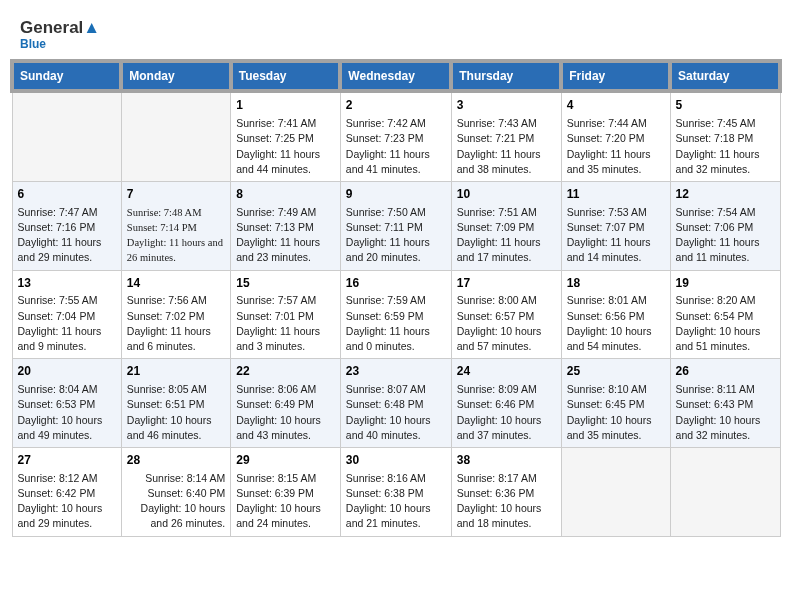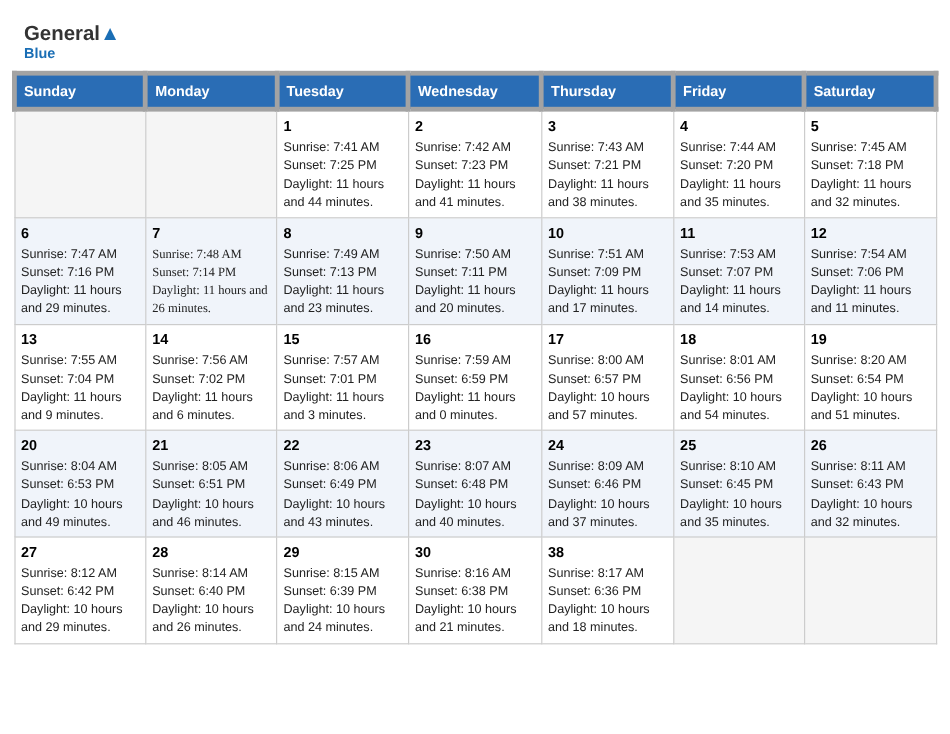--- a/index.html
+++ b/index.html
@@ -272,21 +272,21 @@
       </tr>
       <tr>
         <td>
           <span class="day-number">27</span>
           <div class="day-info" style="white-space: pre-line;">Sunrise: 8:12 AM
 Sunset: 6:42 PM
 Daylight: 10 hours and 29 minutes.</div>
         </td>
         <td>
           <span class="day-number">28</span>
-          <div class="day-info" style="white-space: pre-line;">Sunrise: 8:14 AM
+          <div class="day-info" style="white-space: pre-line; text-align: right;">Sunrise: 8:14 AM
 Sunset: 6:40 PM
 Daylight: 10 hours and 26 minutes.</div>
         </td>
         <td>
           <span class="day-number">29</span>
           <div class="day-info" style="white-space: pre-line;">Sunrise: 8:15 AM
 Sunset: 6:39 PM
 Daylight: 10 hours and 24 minutes.</div>
         </td>
         <td>

